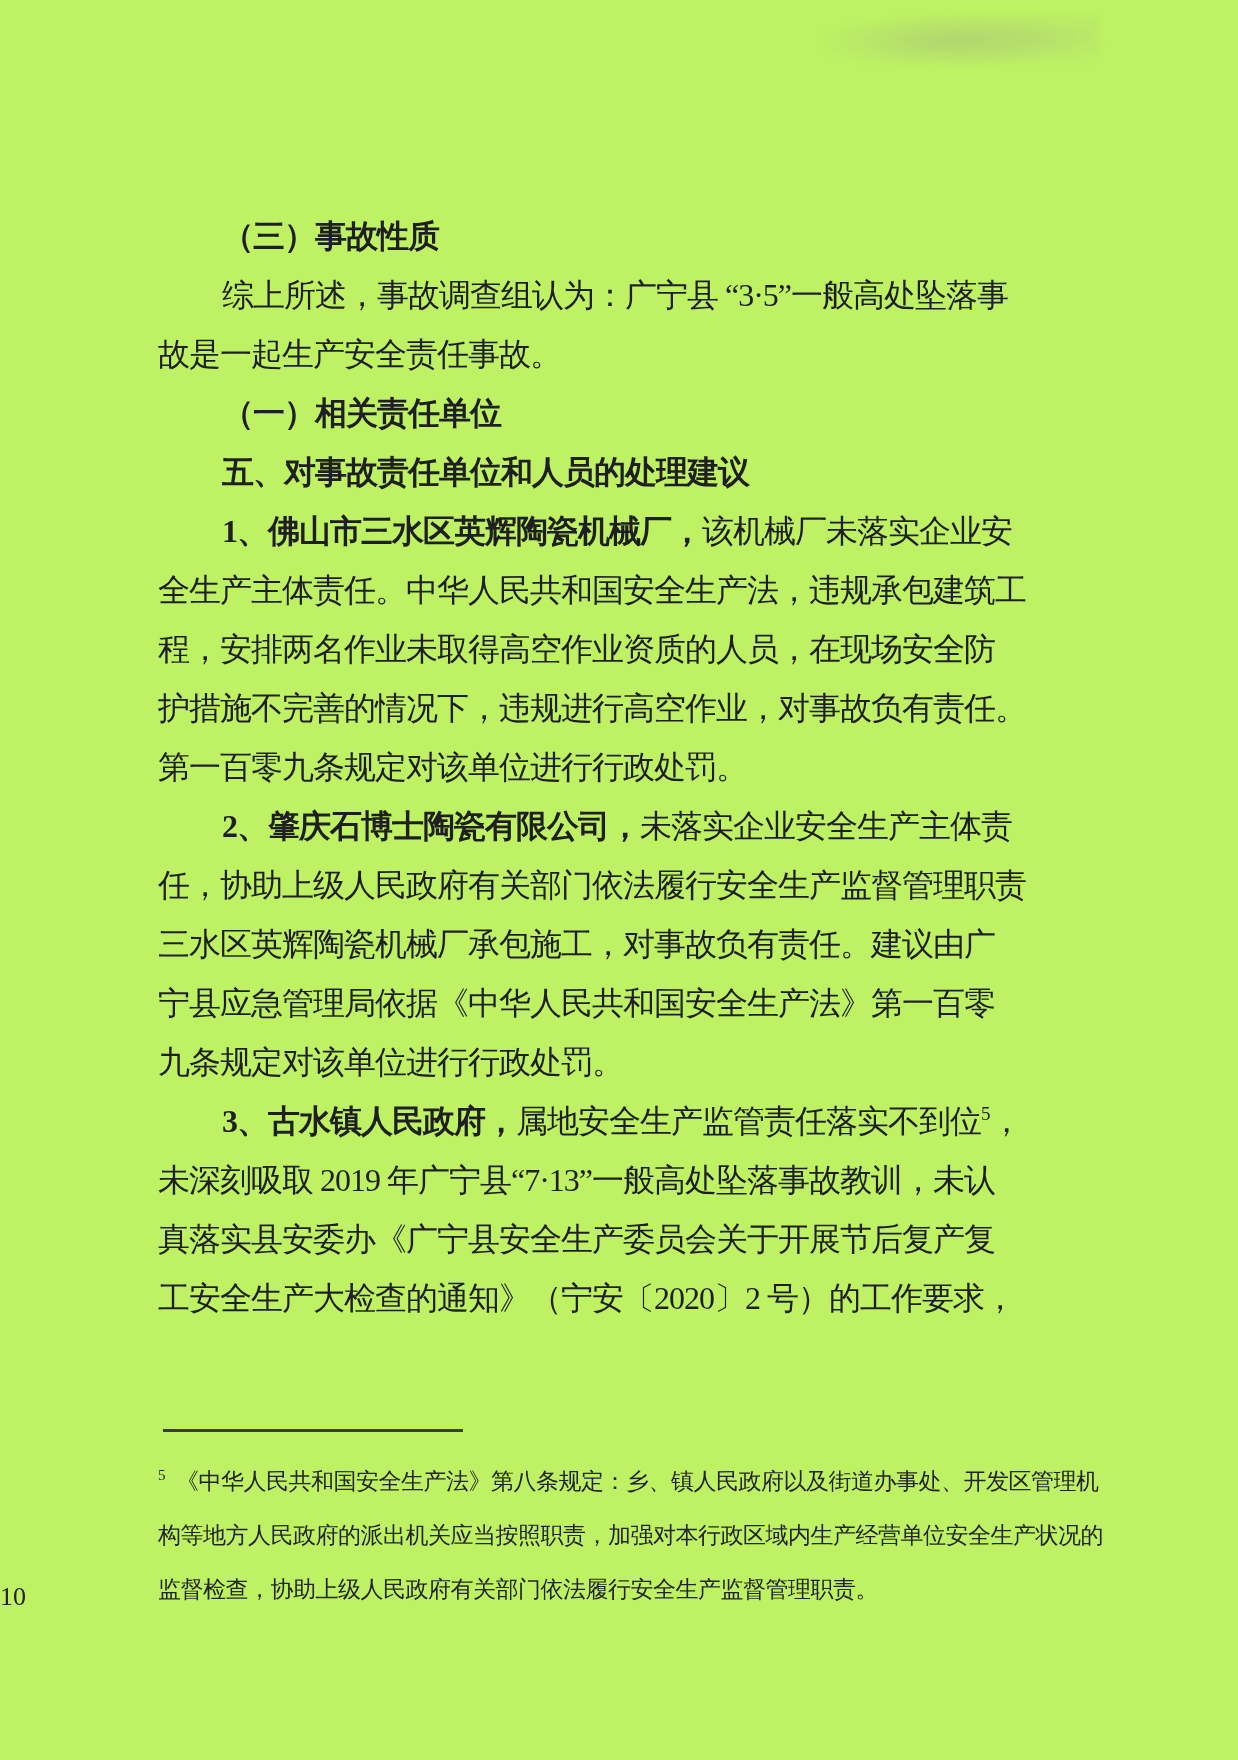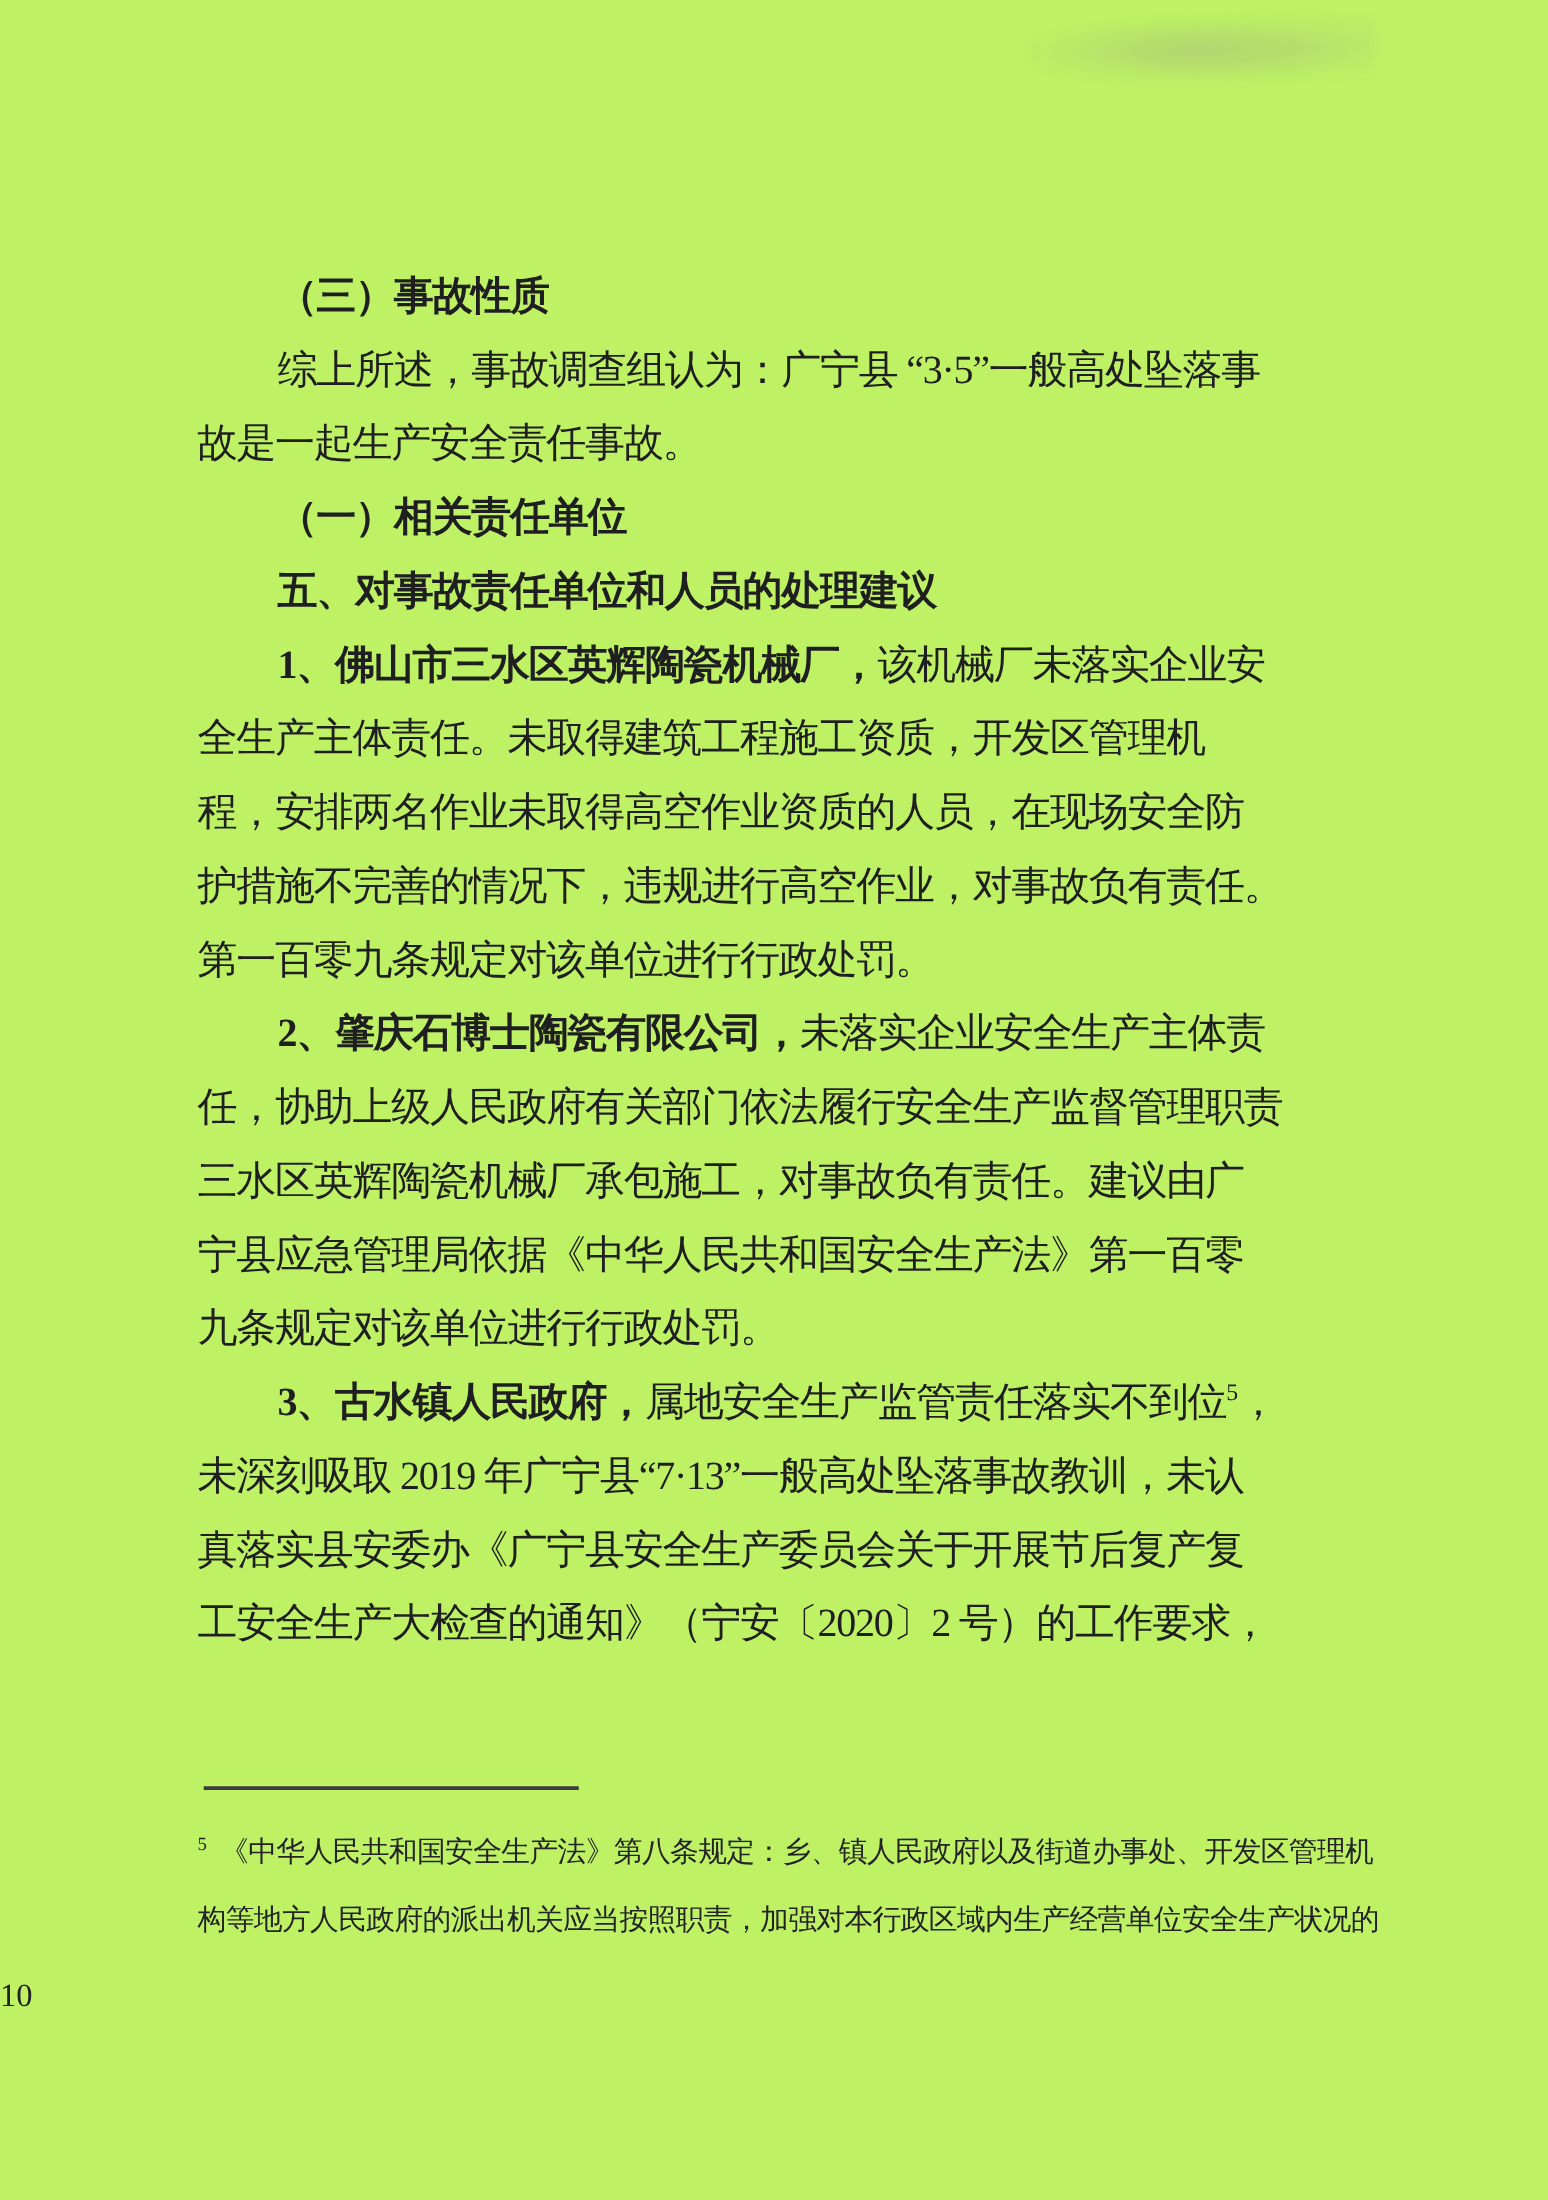--- a/index.html
+++ b/index.html
@@ -81,21 +81,21 @@
     <div class="line ind">综上所述，事故调查组认为：广宁县 “3·5”一般高处坠落事</div>
     <div class="line">故是一起生产安全责任事故。</div>
 
     <div class="line ind hei">（一）相关责任单位</div>
 
     <div class="line ind hei">五、对事故责任单位和人员的处理建议</div>
 
     <div class="line ind">
       <span class="hei">1、佛山市三水区英辉陶瓷机械厂，</span><span>该机械厂未落实企业安</span>
     </div>
-    <div class="line">全生产主体责任。未取得建筑工程施工资质，开发区管理机</div>
+    <div class="line">全生产主体责任。中华人民共和国安全生产法，违规承包建筑工</div>
     <div class="line">程，安排两名作业未取得高空作业资质的人员，在现场安全防</div>
     <div class="line">护措施不完善的情况下，违规进行高空作业，对事故负有责任。</div>
     <div class="line">第一百零九条规定对该单位进行行政处罚。</div>
 
     <div class="line ind">
       <span class="hei">2、肇庆石博士陶瓷有限公司，</span><span>未落实企业安全生产主体责</span>
     </div>
     <div class="line">任，协助上级人民政府有关部门依法履行安全生产监督管理职责</div>
     <div class="line">三水区英辉陶瓷机械厂承包施工，对事故负有责任。建议由广</div>
     <div class="line">宁县应急管理局依据《中华人民共和国安全生产法》第一百零</div>
@@ -110,17 +110,18 @@
 
   </div>
 
   <div class="fn-sep"></div>
 
   <div class="footnote">
     <div class="fn-line">
       <sup class="fn-marker">5</sup><span>《中华人民共和国安全生产法》第八条规定：乡、镇人民政府以及街道办事处、开发区管理机</span>
     </div>
     <div class="fn-line">构等地方人民政府的派出机关应当按照职责，加强对本行政区域内生产经营单位安全生产状况的</div>
+    <div class="fn-line">监督检查，协助上级人民政府有关部门依法履行安全生产监督管理职责。</div>
   </div>
 
   <div class="page-number">10</div>
 
 </div>
 
 </body></html>

